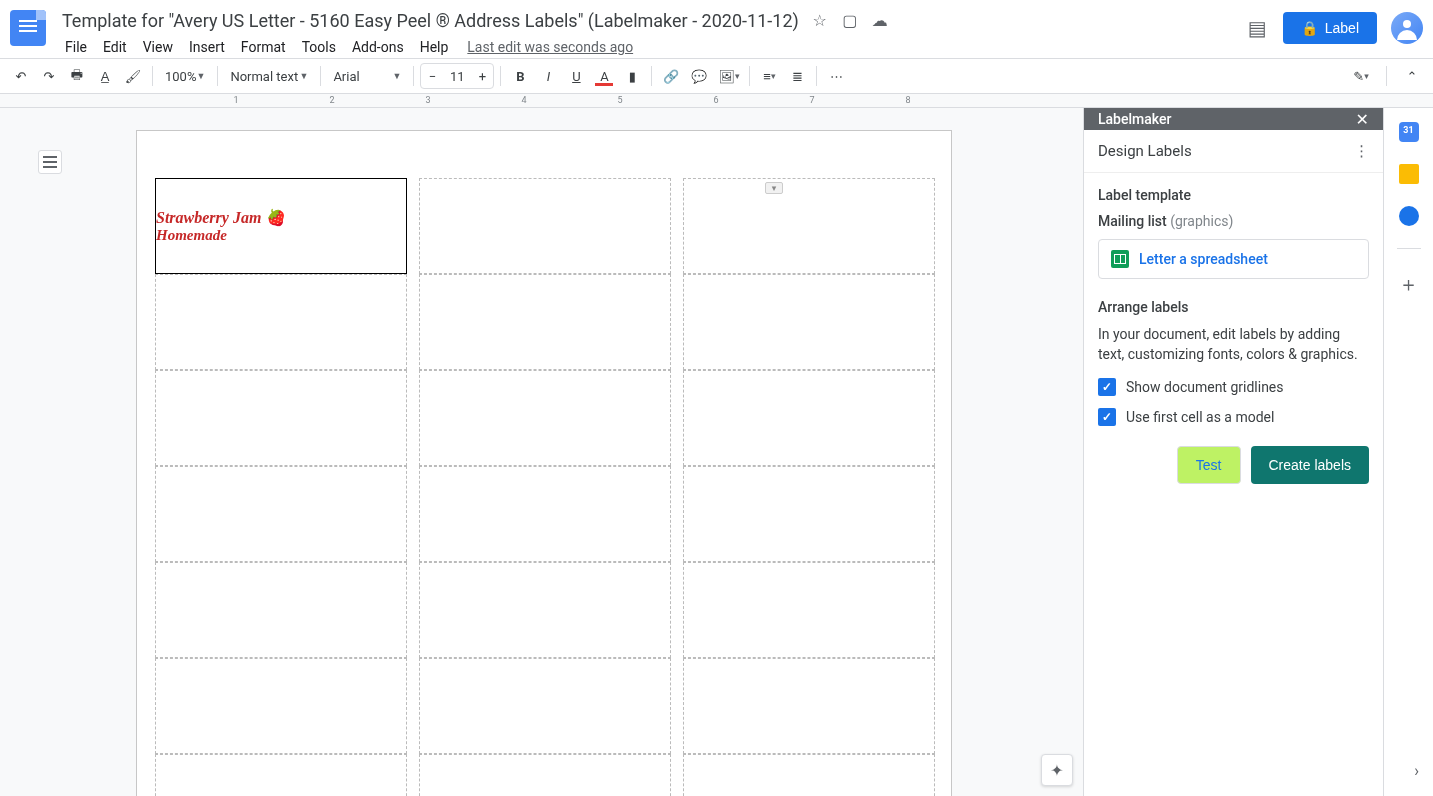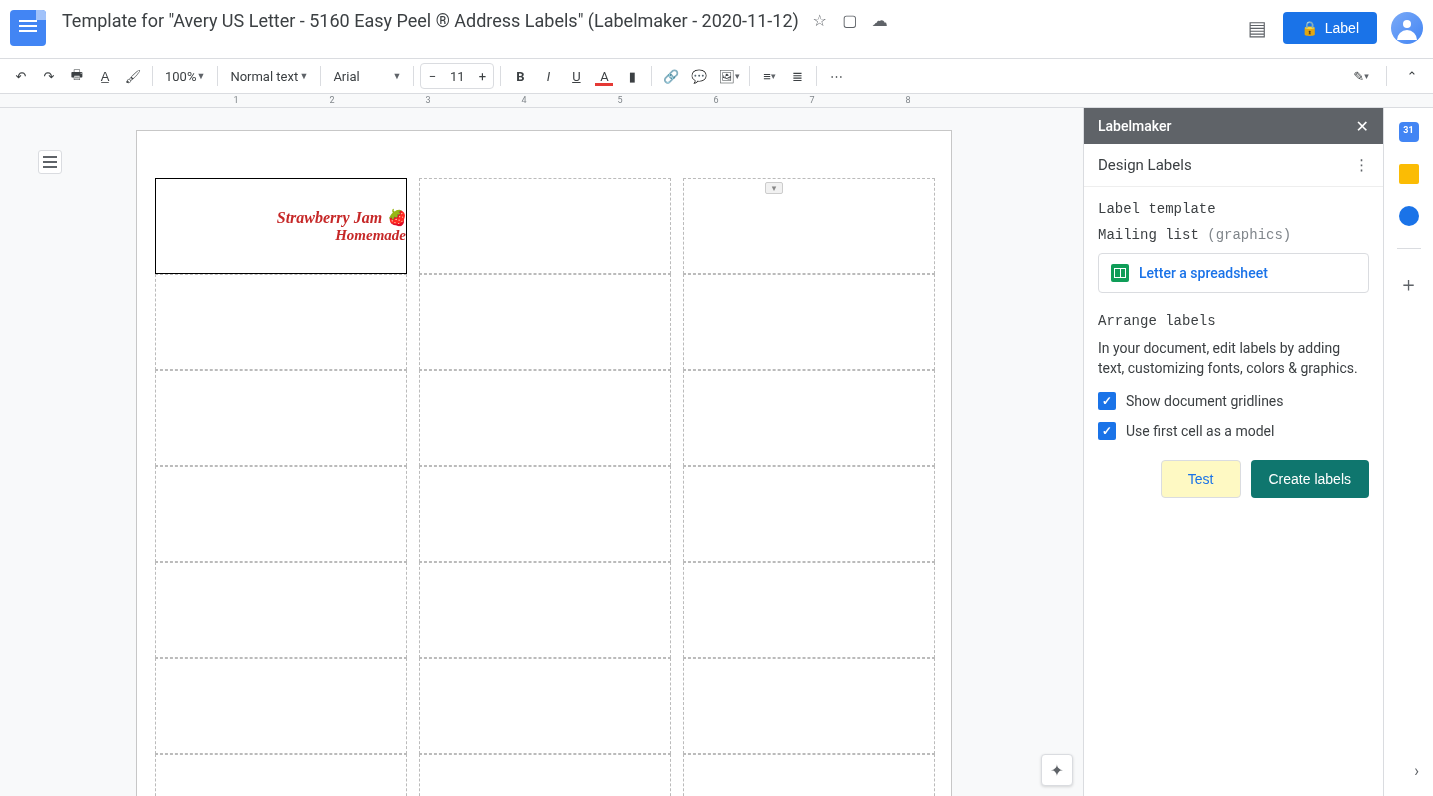--- a/index.html
+++ b/index.html
@@ -208,21 +208,21 @@
 }
 .label-row{display:flex;}
 .label-cell{
   width:252px; height:96px;
   border:1px dashed #bbb;
   margin-right:12px;
 }
 .label-cell:last-child{margin-right:0;}
 .first-cell{
   border:1.5px solid #000 !important;
-  display:flex; flex-direction:column; align-items:flex-end; justify-content:center;
+  display:flex; flex-direction:column; align-items:flex-start; justify-content:center;
   font-family: 'Brush Script MT', cursive;
   color:#c62828;
   font-weight:bold;
 }
 .first-cell .line1{font-size:16px; font-style:italic;}
 .first-cell .line2{font-size:15px; font-style:italic;}
 .cell-menu{
   position:absolute;
   top:51px; left:628px;
   width:18px; height:12px;
@@ -249,38 +249,38 @@
 .sidebar {
   width: 300px;
   background: #fff;
   border-left: 1px solid #dadce0;
   display: flex;
   flex-direction: column;
 }
 .sidebar-head {
   background: #5f6368;
   color: #fff;
-  height: 36px;
+  height: 22px;
   display: flex;
   align-items: center;
   padding: 0 14px;
   font-size: 14px;
   font-weight: 500;
 }
 .sidebar-head .close{margin-left:auto;cursor:pointer;font-size:16px;}
 .sidebar-subhead{
   display:flex; 
   padding:12px 14px;
   font-size:15px;
   color:#3c4043;
   border-bottom:1px solid #eee;
 }
 .sidebar-subhead .more{margin-left:auto;color:#5f6368;cursor:pointer;}
 .sidebar-body{padding:14px; font-size:14px; color:#3c4043;}
-.section-label{font-weight:500; margin-bottom:10px;font-family:Liberation Mono, monospace;}
+.section-label{font-weight:500; margin-bottom:10px;}
 .section-label .opt{font-weight:400;color:#80868b;}
 .select-box{
   border:1px solid #dadce0;
   border-radius:4px;
   padding:10px 12px;
   color:#1a73e8;
   font-weight:500;
   cursor:pointer;
   margin-bottom:20px;
   white-space:nowrap; overflow:hidden; text-overflow:ellipsis;
@@ -297,22 +297,22 @@
   content:'';position:absolute;top:4px;bottom:4px;left:50%;width:1px;background:#fff;
 }
 .arrange-text{font-size:14px;color:#3c4043;line-height:1.4;margin-bottom:14px;}
 .check-row{display:flex;align-items:center;gap:10px;margin-bottom:12px;}
 .checkbox{
   width:18px;height:18px;background:#1a73e8;border-radius:2px;
   display:flex;align-items:center;justify-content:center;color:#fff;font-size:12px;font-weight:bold;
 }
 .sidebar-buttons{display:flex;gap:10px;justify-content:flex-end;margin-top:20px;}
 .btn-outline{
-  border:1px solid #dadce0;background:#fef9c3;color:#1a73e8;
-  padding:10px 26px;border-radius:4px;font-size:14px;font-weight:500;cursor:pointer;
+  border:1px solid #dadce0;background:#bef264;color:#1a73e8;
+  padding:10px 18px;border-radius:4px;font-size:14px;font-weight:500;cursor:pointer;
 }
 .btn-primary{
   border:none;background:#0f766e;color:#fff;
   padding:10px 18px;border-radius:4px;font-size:14px;font-weight:500;cursor:pointer;
 }
 
 
 .right-rail{
   width:50px;
   border-left:1px solid #dadce0;
@@ -342,20 +342,31 @@
 <div class="header">
   <div class="docs-logo"></div>
   <div class="title-area">
     <div class="title-row">
       <div class="doc-title">Template for "Avery US Letter - 5160 Easy Peel ® Address Labels" (Labelmaker - 2020-11-12)</div>
       <div class="title-icons">
         <span>☆</span>
         <span>▢</span>
         <span>☁</span>
       </div>
+    </div>
+    <div class="menu-row">
+      <span class="menu-item">File</span>
+      <span class="menu-item">Edit</span>
+      <span class="menu-item">View</span>
+      <span class="menu-item">Insert</span>
+      <span class="menu-item">Format</span>
+      <span class="menu-item">Tools</span>
+      <span class="menu-item">Add-ons</span>
+      <span class="menu-item">Help</span>
+      <span class="last-edit">Last edit was seconds ago</span>
     </div>
   </div>
   <div class="header-right">
     <div class="comment-icon">▤</div>
     <button class="share-btn">
       <span>🔒</span>
       <span>Label</span>
     </button>
     <div class="avatar"></div>
   </div>

